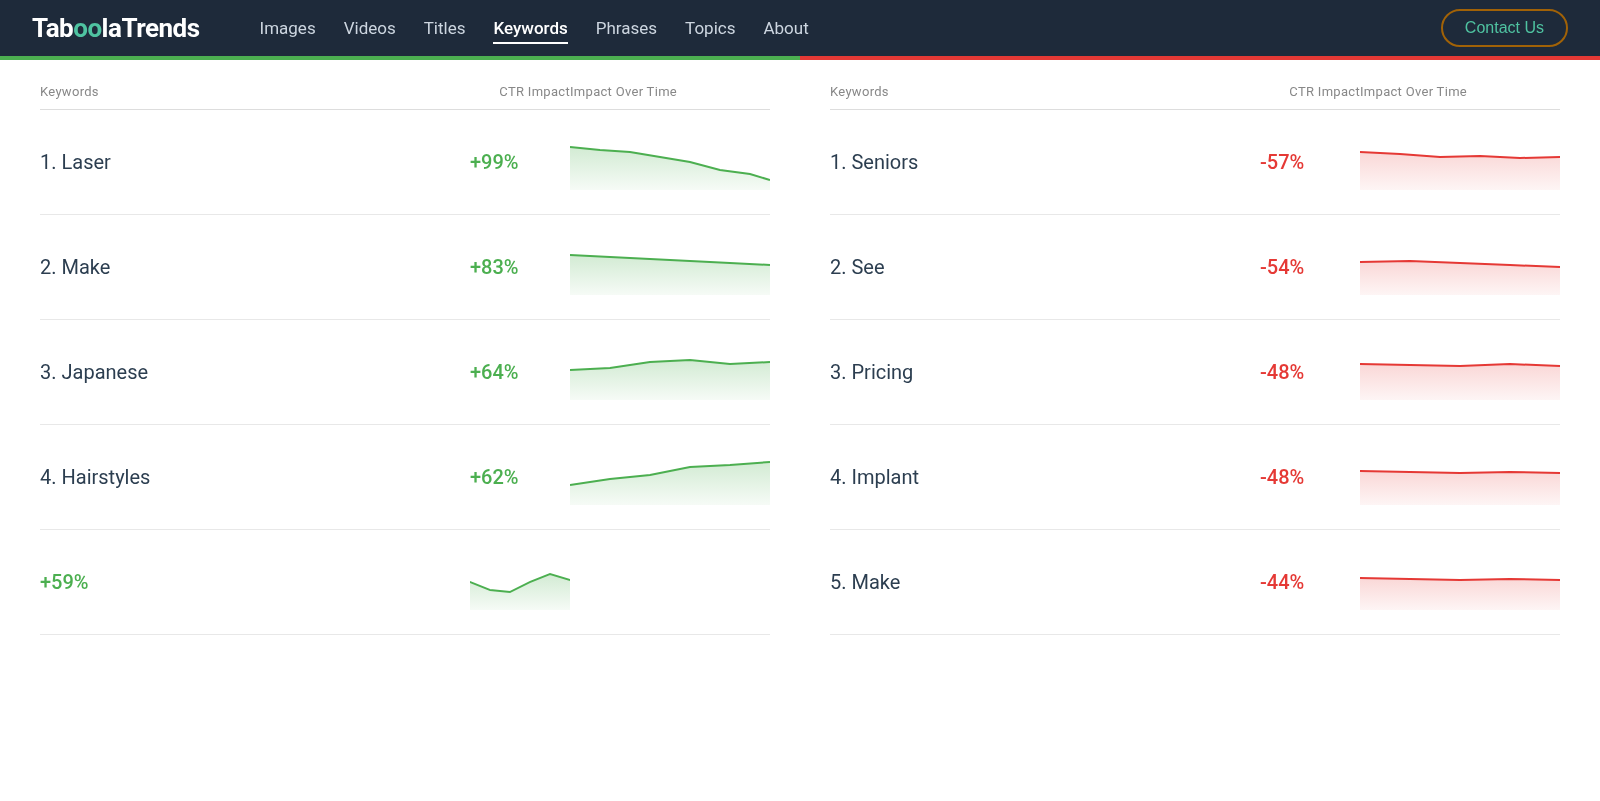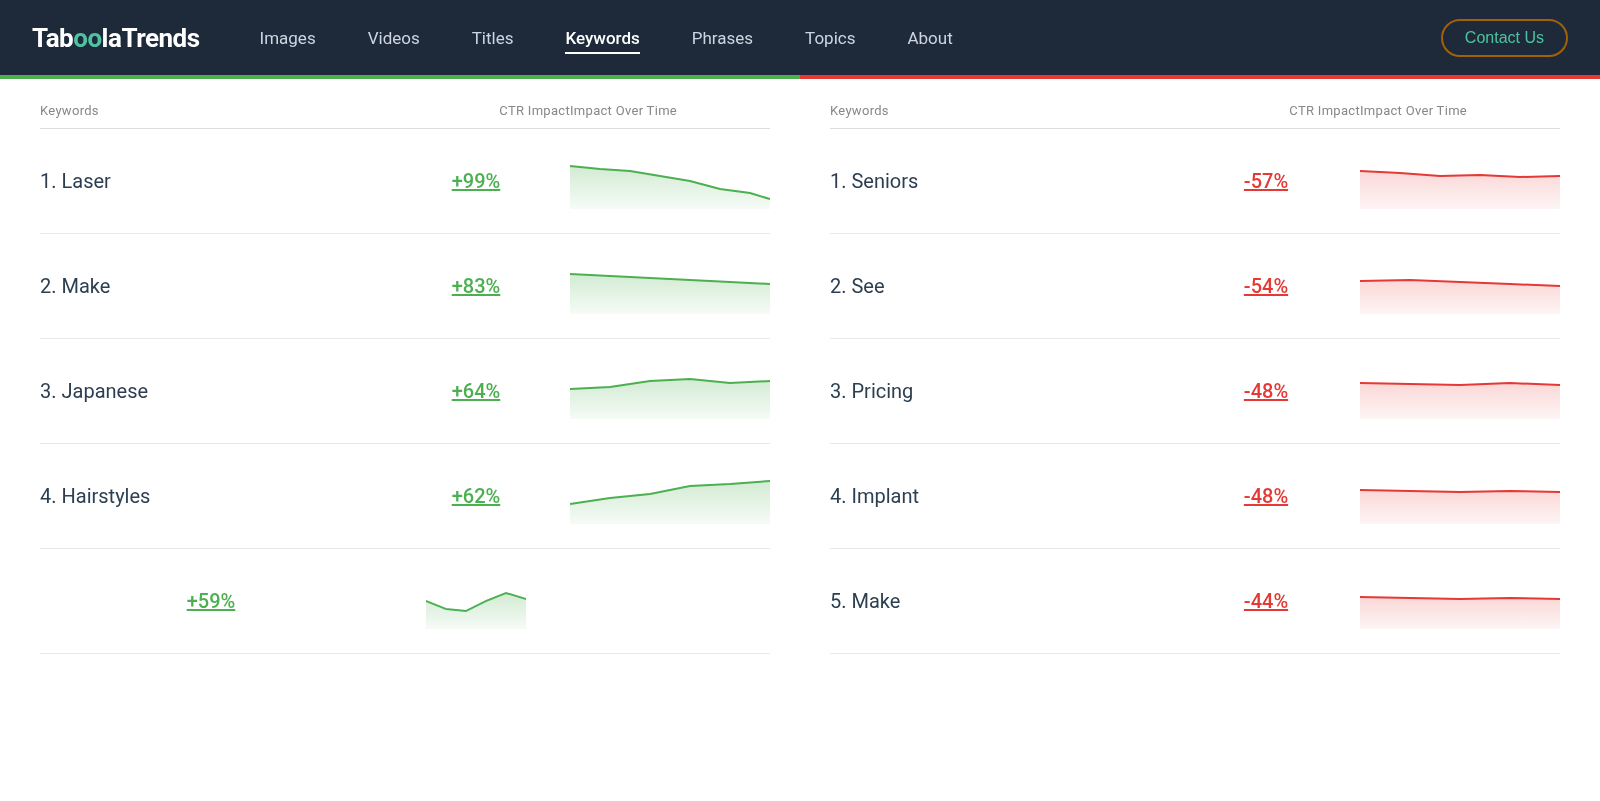--- a/index.html
+++ b/index.html
@@ -4,34 +4,34 @@
   <style>
     * { margin: 0; padding: 0; box-sizing: border-box; }
     body { font-family: -apple-system, BlinkMacSystemFont, 'Segoe UI', Roboto, sans-serif; background: #fff; }
 
     
     nav {
       background: #1e2a3a;
       display: flex;
       align-items: center;
       padding: 0 32px;
-      height: 75px;
+      height: 56px;
     }
     .logo {
       font-size: 26px;
       font-weight: 700;
       color: #fff;
       margin-right: 60px;
       white-space: nowrap;
       letter-spacing: -0.5px;
     }
     .logo span { color: #4fc3a1; }
     .nav-links {
       display: flex;
-      gap: 52px;
+      gap: 28px;
       list-style: none;
       flex: 1;
     }
     .nav-links li a {
       color: #cdd6e0;
       text-decoration: none;
       font-size: 17px;
       font-weight: 400;
       padding-bottom: 4px;
     }
@@ -86,32 +86,29 @@
     }
     .table-header .col-ctr { text-align: right; }
     .table-header .col-chart { text-align: left; }
 
     .table-row {
       display: grid;
       grid-template-columns: 1fr 100px 200px;
       align-items: center;
       padding: 22px 0;
       border-bottom: 1px solid #e8e8e8;
-      gap: 44px;
     }
     .keyword-name {
       font-size: 20px;
       color: #2c3e50;
       font-weight: 400;
     }
     .ctr-value {
       font-size: 20px;
       font-weight: 500;
-      text-align: center;
-      text-decoration: underline;
     }
     .ctr-positive { color: #4caf50; }
     .ctr-negative { color: #e53935; }
 
     
     .chart-cell {
       display: flex;
       justify-content: flex-end;
       align-items: center;
     }

